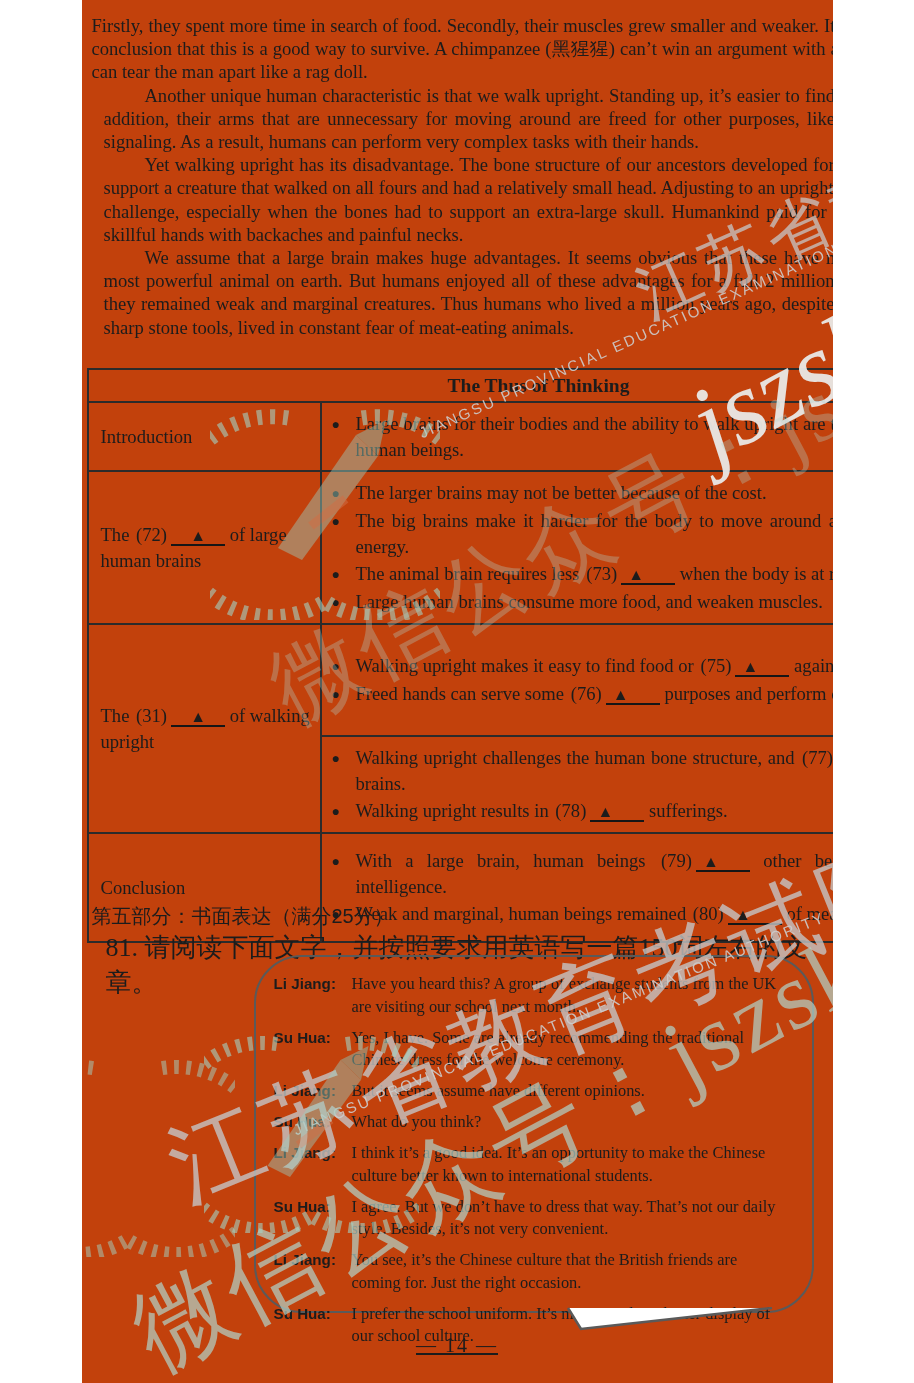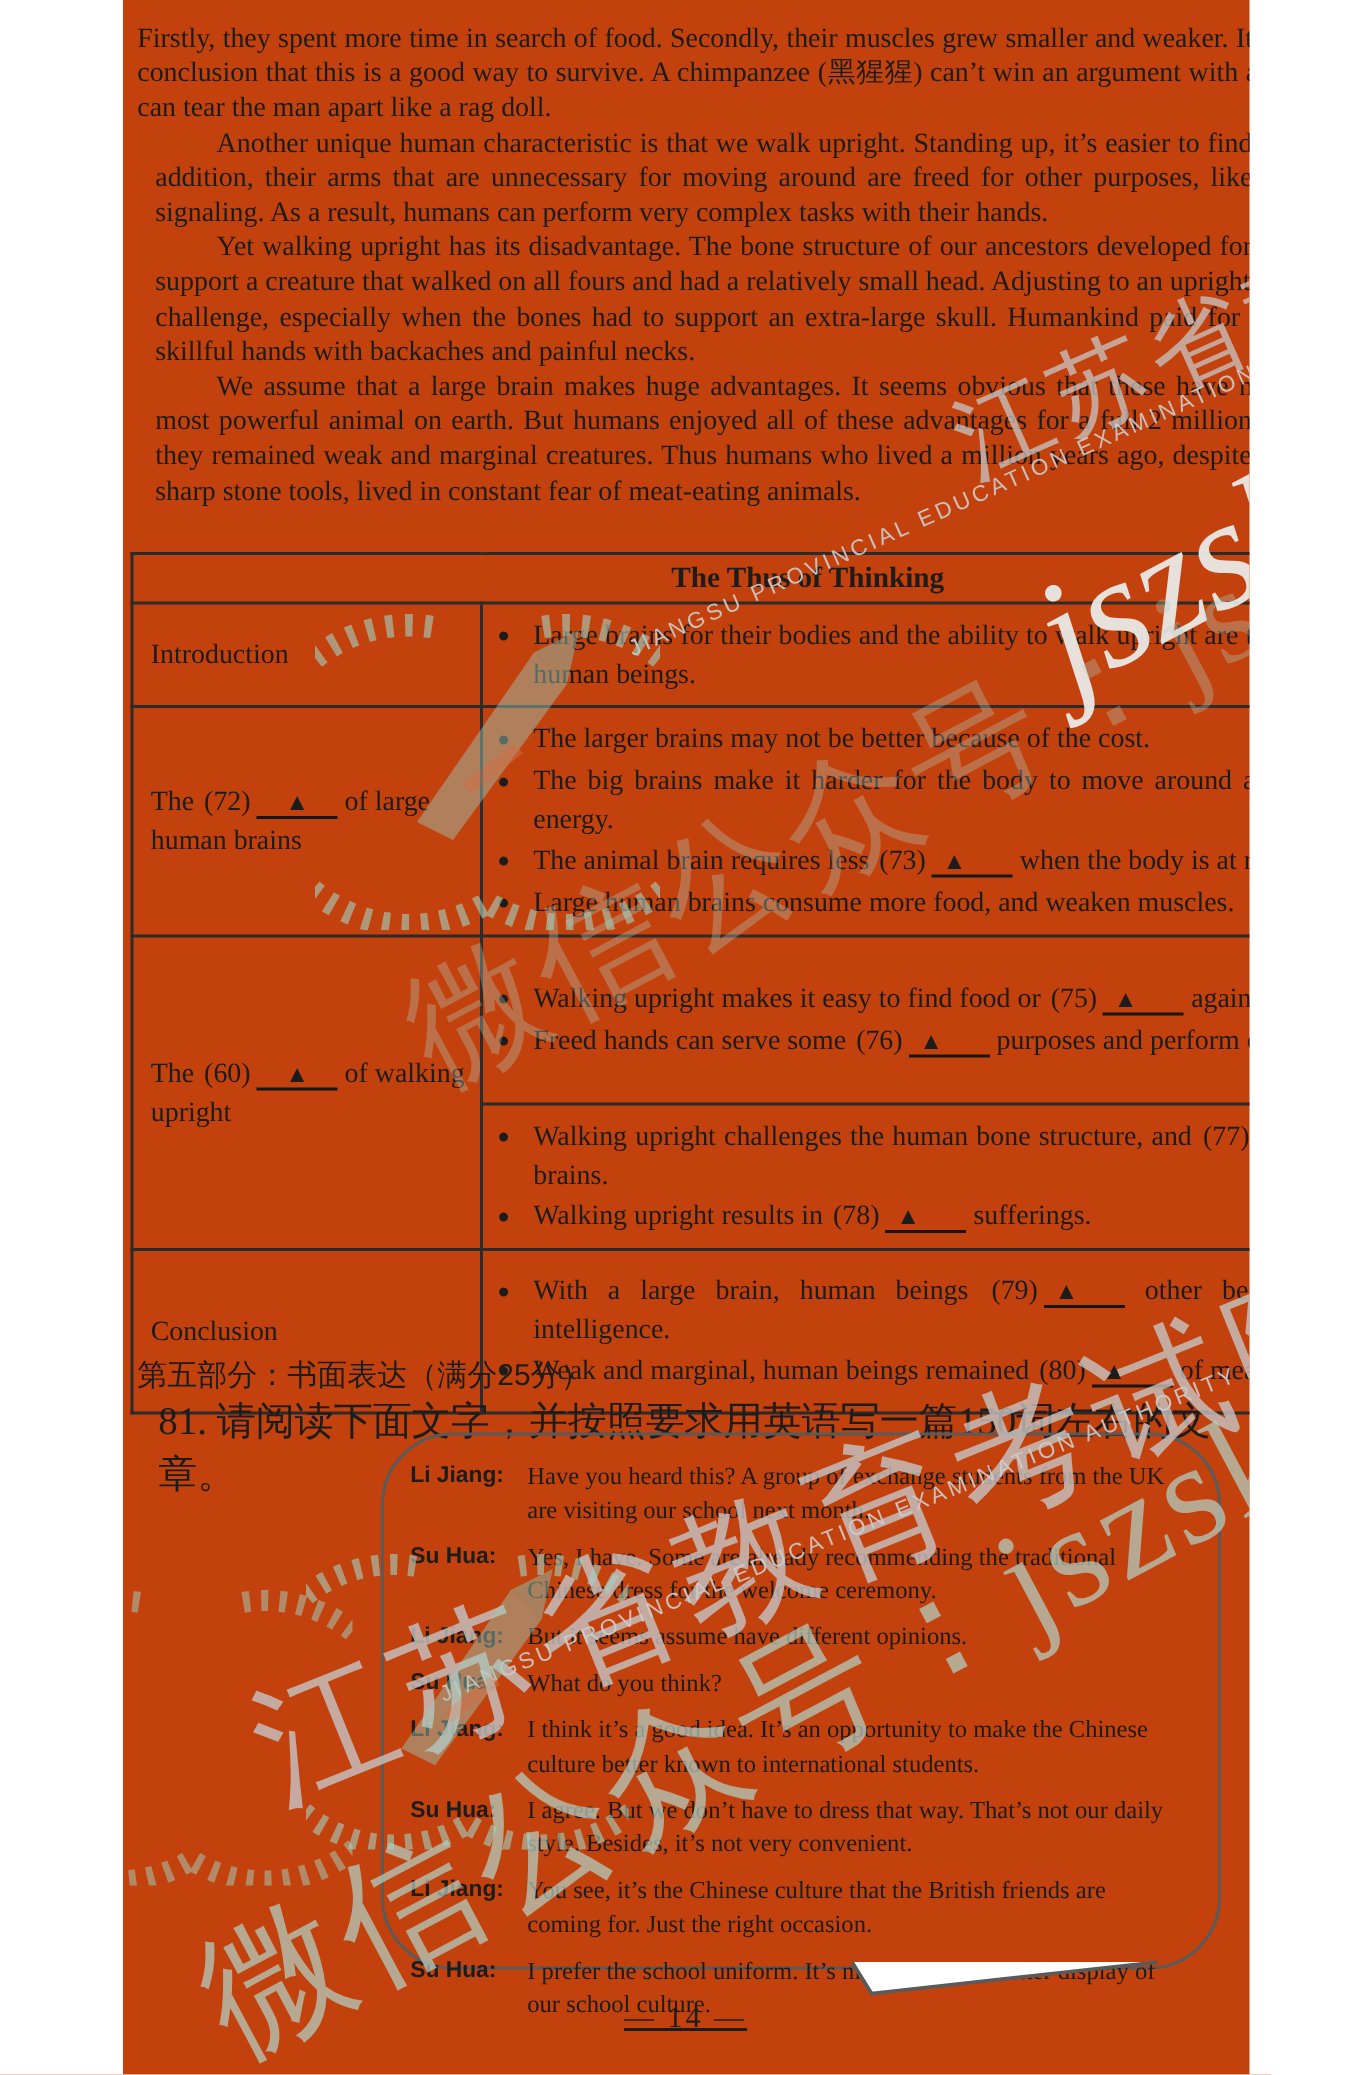--- a/index.html
+++ b/index.html
@@ -88,21 +88,21 @@
         <tr style="height: 134px;">
           <td class="t-label" rowspan="1">The <span class="qnum">(72)</span><span class="blank">▲</span> of large human brains</td>
           <td class="t-body">
             <div class="bullet"><span class="mark">●</span>The larger brains may not be better because of the cost.</div>
             <div class="bullet"><span class="mark">●</span>The big brains make it harder for the body to move around and consume more energy.</div>
             <div class="bullet"><span class="mark">●</span>The animal brain requires less <span class="qnum">(73)</span><span class="blank">▲</span> when the body is at rest.</div>
             <div class="bullet"><span class="mark">●</span>Large human brains consume more food, and weaken muscles.</div>
           </td>
         </tr>
         <tr style="height: 112px;">
-          <td class="t-label" rowspan="2">The <span class="qnum">(60)</span><span class="blank">▲</span> of walking upright</td>
+          <td class="t-label" rowspan="2">The <span class="qnum">(31)</span><span class="blank">▲</span> of walking upright</td>
           <td class="t-body">
             <div class="bullet"><span class="mark">●</span>Walking upright makes it easy to find food or <span class="qnum">(75)</span><span class="blank">▲</span> against enemies.</div>
             <div class="bullet"><span class="mark">●</span>Freed hands can serve some <span class="qnum">(76)</span><span class="blank">▲</span> purposes and perform complex tasks.</div>
           </td>
         </tr>
         <tr style="height: 81px;">
           <td class="t-body">
             <div class="bullet"><span class="mark">●</span>Walking upright challenges the human bone structure, and <span class="qnum">(77)</span><span class="blank">▲</span> the size of brains.</div>
             <div class="bullet"><span class="mark">●</span>Walking upright results in <span class="qnum">(78)</span><span class="blank">▲</span> sufferings.</div>
           </td>

